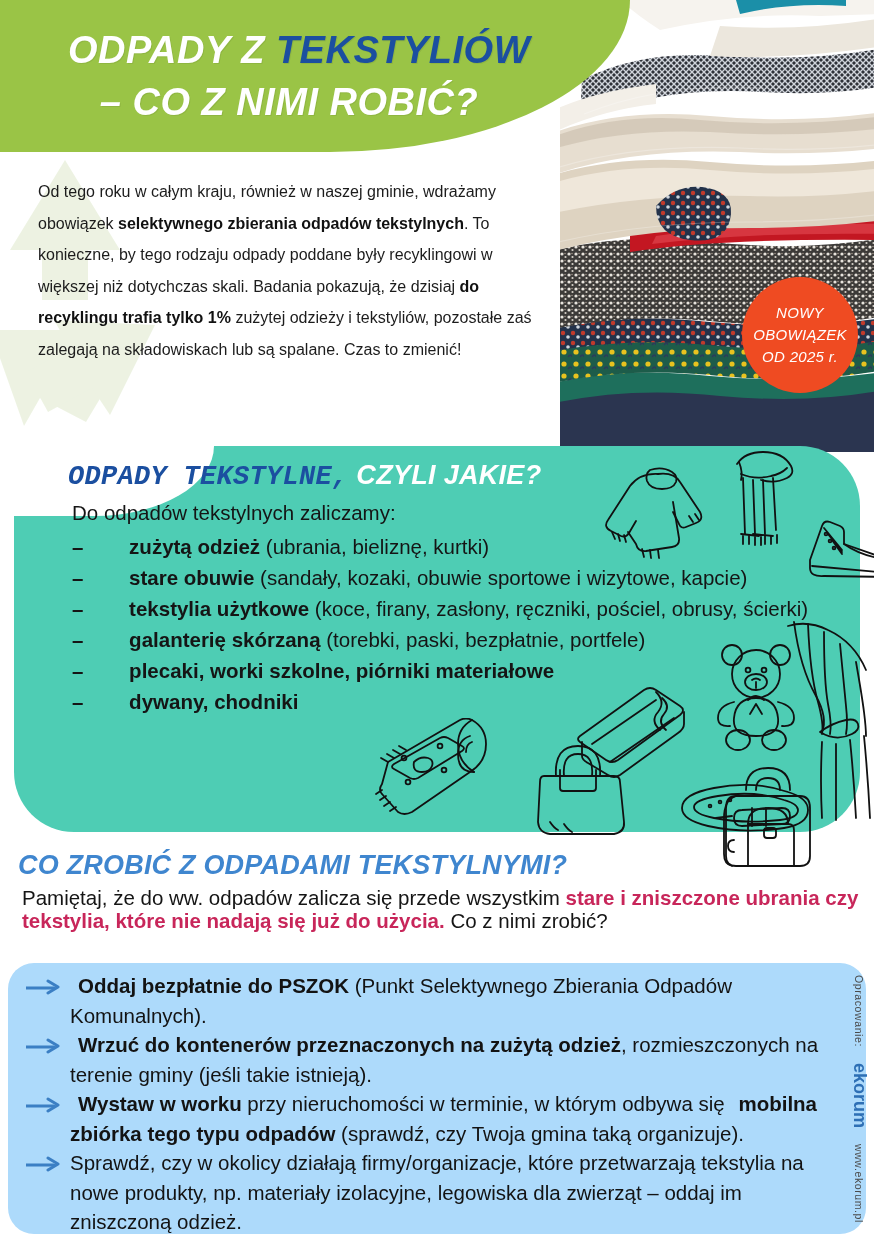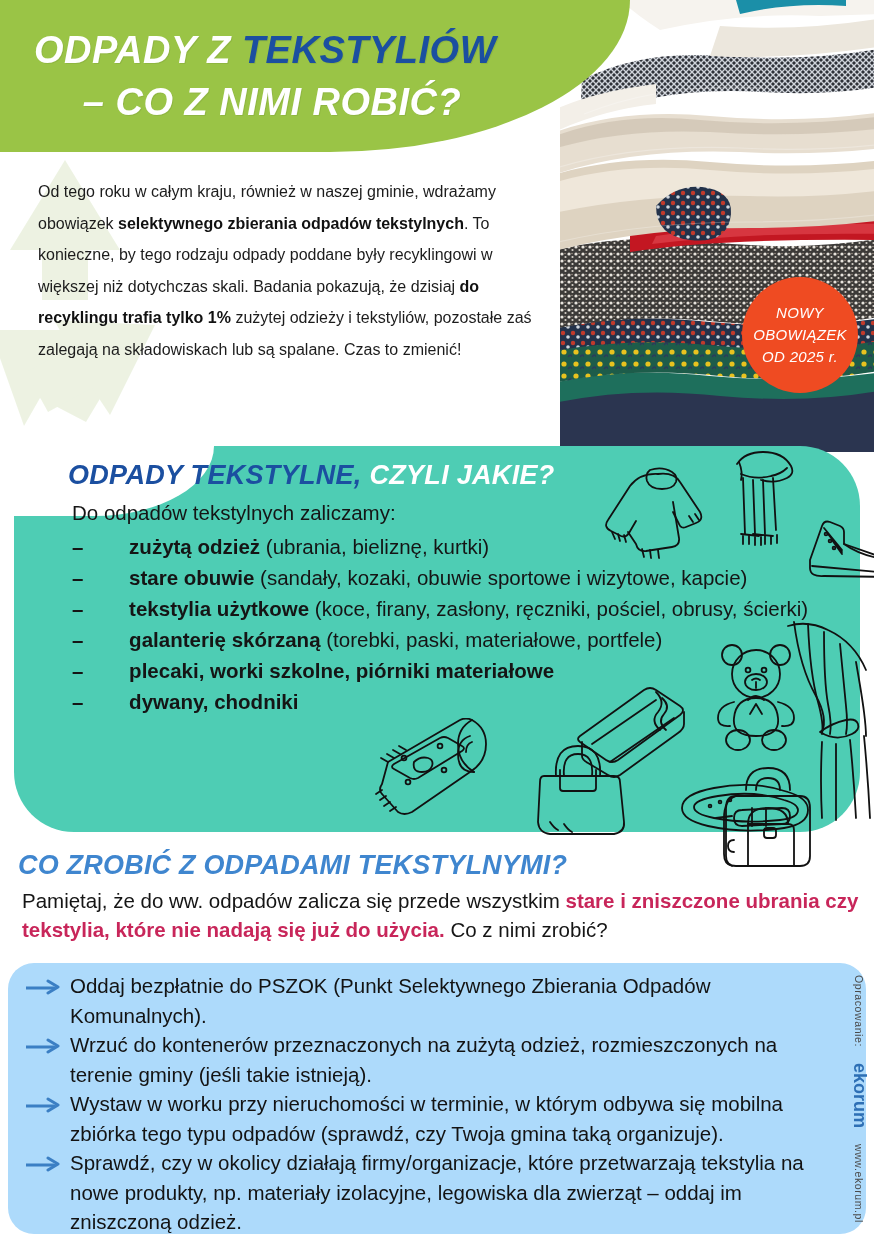--- a/index.html
+++ b/index.html
@@ -65,20 +65,21 @@
   }
   .title-line {
     font-style: italic;
     font-weight: bold;
     font-size: 38px;
     letter-spacing: 0.5px;
     line-height: 52px;
     color: #ffffff;
     white-space: nowrap;
     text-shadow: 1px 1px 0 rgba(0,0,0,0.07);
+    margin-left: 34px;
   }
   .title-line.second { text-align: center; padding-right: 90px; }
   .title-accent { color: #1b4fa0; }
 
   
   .intro {
     position: absolute;
     left: 38px;
     top: 176px;
     width: 500px;
@@ -144,21 +145,21 @@
     position: absolute;
     left: 54px;
     top: 14px;
     font-style: italic;
     font-weight: bold;
     font-size: 27px;
     letter-spacing: 0.3px;
     color: #ffffff;
     white-space: nowrap;
   }
-  .teal-title .tt-blue { color: #1b4fa0; }
+  .teal-title .tt-blue { color: #1b4fa0; font-family: Liberation Mono, monospace; }
   .teal-lead {
     position: absolute;
     left: 58px;
     top: 55px;
     font-size: 20.5px;
     color: #151515;
   }
   .teal-list {
     position: absolute;
     left: 58px;
@@ -201,21 +202,21 @@
     white-space: nowrap;
   }
 
   .remind {
     position: absolute;
     left: 22px;
     top: 886px;
     width: 840px;
     z-index: 6;
     font-size: 20.5px;
-    line-height: 29px;
+    line-height: 23px;
     color: #151515;
   }
   .remind .hl { color: #c8265a; font-weight: bold; }
 
   
   .bluepanel {
     position: absolute;
     left: 8px;
     top: 963px;
     width: 858px;
@@ -232,21 +233,21 @@
     padding: 8px 40px 0 16px;
   }
   .arrow-item {
     position: relative;
     padding-left: 46px;
     font-size: 20.5px;
     line-height: 29.5px;
     color: #131313;
     margin-bottom: 0px;
   }
-  .arrow-item b { font-weight: normal; }
+  .arrow-item b { font-weight: bold; margin-left: 8px; }
   .arrow-ico {
     position: absolute;
     left: 2px;
     top: 6px;
     width: 38px;
     height: 18px;
   }
 
   
   .credit {
@@ -495,21 +496,21 @@
     </svg>
   </div>
 
   <div class="teal-inner">
     <div class="teal-title"><span class="tt-blue">ODPADY TEKSTYLNE,</span><span> CZYLI JAKIE?</span></div>
     <div class="teal-lead">Do odpadów tekstylnych zaliczamy:</div>
     <div class="teal-list">
       <span class="li"><span class="dash">– </span><b>zużytą odzież</b><span> (ubrania, bieliznę, kurtki)</span></span>
       <span class="li"><span class="dash">– </span><b>stare obuwie</b><span> (sandały, kozaki, obuwie sportowe i wizytowe, kapcie)</span></span>
       <span class="li"><span class="dash">– </span><b>tekstylia użytkowe</b><span> (koce, firany, zasłony, ręczniki, pościel, obrusy, ścierki)</span></span>
-      <span class="li"><span class="dash">– </span><b>galanterię skórzaną</b><span> (torebki, paski, materiałowe, portfele)</span></span>
+      <span class="li"><span class="dash">– </span><b>galanterię skórzaną</b><span> (torebki, paski, bezpłatnie, portfele)</span></span>
       <span class="li"><span class="dash">– </span><b>plecaki, worki szkolne, piórniki materiałowe</b><span></span></span>
       <span class="li"><span class="dash">– </span><b>dywany, chodniki</b><span></span></span>
     </div>
   </div>
 
   <div class="blue-heading">CO ZROBIĆ Z ODPADAMI TEKSTYLNYMI?</div>
 
   <div class="remind">
     <span>Pamiętaj, że do ww. odpadów zalicza się przede wszystkim </span><span class="hl">stare i zniszczone ubrania czy tekstylia, które nie nadają się już do użycia.</span><span> Co z nimi zrobić?</span>
   </div>

